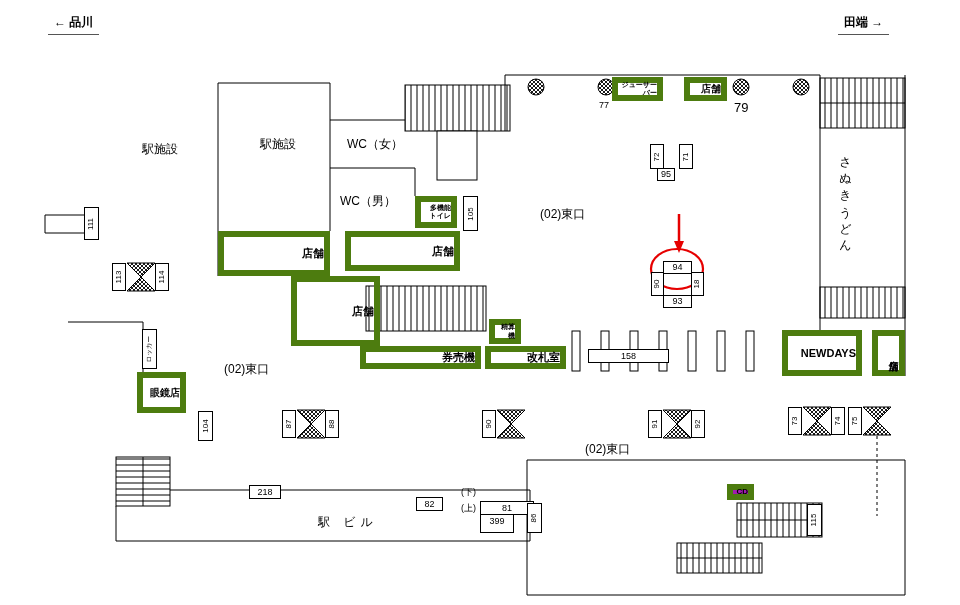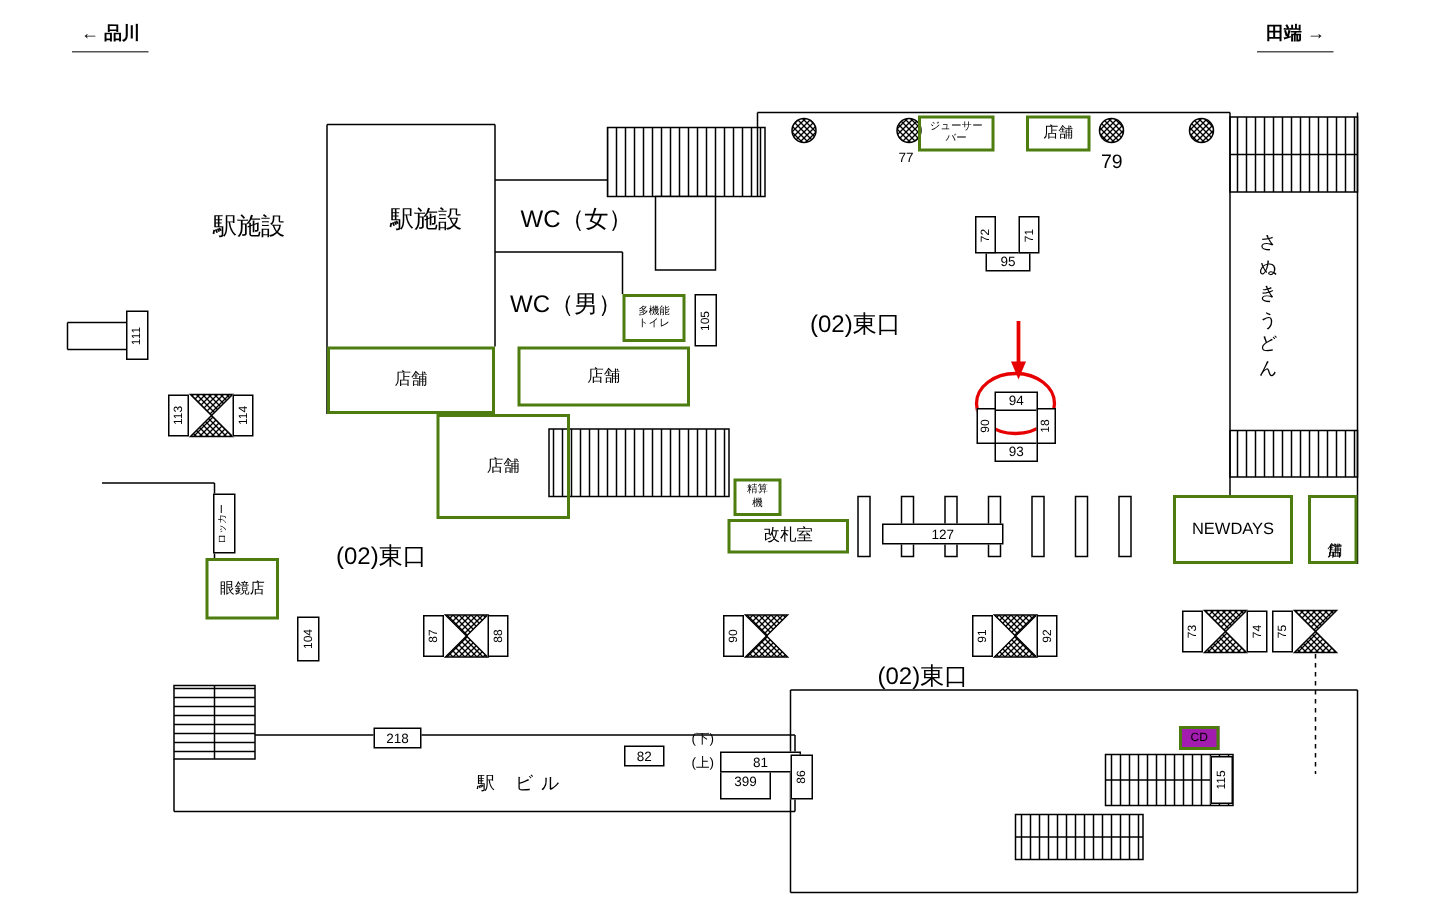--- a/index.html
+++ b/index.html
@@ -1,21 +1,21 @@
 <!DOCTYPE html>
 <html><head>
 <meta charset="utf-8">
 <style>
   html,body{margin:0;padding:0;background:#fff;}
   #stage{position:relative;width:960px;height:605px;background:#fff;overflow:hidden;
          font-family:"Liberation Sans","DejaVu Sans",sans-serif;color:#000;}
   svg.plan{position:absolute;left:0;top:0;}
-  .lbl{position:absolute;white-space:nowrap;font-size:16px;line-height:1.2;}
-  .room{position:absolute;border:2px solid #4d7c0f;display:flex;flex-direction:column;align-items:center;
-        justify-content:center;font-size:11px;line-height:1.15;box-sizing:border-box;text-align:center;background:#fff0;}
+  .lbl{position:absolute;white-space:nowrap;font-size:12px;line-height:1.2;}
+  .room{position:absolute;border:6px solid #4d7c0f;display:flex;flex-direction:column;align-items:flex-end;
+        justify-content:center;font-size:11px;line-height:1.15;box-sizing:border-box;text-align:center;background:#fff0;font-weight:bold;}
   .roomw{background:#fff;}
   .box{position:absolute;border:1px solid #000;background:#fff;display:flex;align-items:center;
        justify-content:center;font-size:9px;line-height:1;box-sizing:border-box;}
   .vbox{position:absolute;border:1px solid #000;background:#fff;display:flex;align-items:center;
         justify-content:center;box-sizing:border-box;overflow:hidden;}
   .vbox span{transform:rotate(-90deg);font-size:8px;line-height:1;white-space:nowrap;}
   .vtext{writing-mode:vertical-rl;}
   .dir{position:absolute;font-size:12px;border-bottom:1px solid #555;padding:0 6px 3px;white-space:nowrap;font-weight:bold;}
   .xs{font-size:7px;}
 </style>
@@ -126,20 +126,23 @@
 
   <div class="room" style="left:218px;top:231px;width:112px;height:45px">
     <span>店舗</span>
     </div>
   <div class="room" style="left:345px;top:231px;width:115px;height:40px">
     <span>店舗</span>
     </div>
   <div class="room" style="left:291px;top:276px;width:89px;height:70px">
     <span>店舗</span>
     </div>
+  <div class="room roomw" style="left:360px;top:346px;width:121px;height:23px">
+    <span>券売機</span>
+    </div>
   <div class="room roomw xs" style="left:489px;top:319px;width:32px;height:25px">
     <span>精算</span>
     <span>機</span>
     </div>
   <div class="room roomw" style="left:485px;top:346px;width:81px;height:23px">
     <span>改札室</span>
     </div>
   <div class="room" style="left:137px;top:372px;width:49px;height:41px;font-size:10px">
     <span>眼鏡店</span>
     </div>
@@ -153,49 +156,49 @@
     <span>多機能</span>
     <span>トイレ</span>
     </div>
   <div class="room xs" style="left:612px;top:77px;width:51px;height:24px">
     <span>ジューサー</span>
     <span>バー</span>
     </div>
   <div class="room" style="left:684px;top:77px;width:43px;height:24px;font-size:10px">
     <span>店舗</span>
     </div>
-  <div class="room" style="left:786px;top:484px;width:27px;height:16px;font-size:8px;background:#a21caf">
+  <div class="room" style="left:727px;top:484px;width:27px;height:16px;font-size:8px;background:#a21caf">
     <span>CD</span>
     </div>
 
   <div class="lbl" style="left:142px;top:142px">駅施設</div>
   <div class="lbl" style="left:260px;top:137px">駅施設</div>
   <div class="lbl" style="left:347px;top:137px">WC（女）</div>
   <div class="lbl" style="left:340px;top:194px">WC（男）</div>
   <div class="lbl vtext" style="left:838px;top:148px;height:130px;font-size:12px;letter-spacing:3px">さぬきうどん</div>
   <div class="lbl" style="left:318px;top:515px;font-size:12px;letter-spacing:5px">駅 ビル</div>
   <div class="lbl" style="left:540px;top:207px">(02)東口</div>
   <div class="lbl" style="left:224px;top:362px">(02)東口</div>
   <div class="lbl" style="left:585px;top:442px">(02)東口</div>
   <div class="lbl" style="left:599px;top:100px;font-size:9px">77</div>
   <div class="lbl" style="left:734px;top:100px;font-size:13px">79</div>
   <div class="lbl" style="left:461px;top:487px;font-size:9px">(下)</div>
   <div class="lbl" style="left:461px;top:503px;font-size:9px">(上)</div>
 
-  <div class="box" style="left:657px;top:168px;width:30px;height:13px">
+  <div class="box" style="left:657px;top:168px;width:18px;height:13px">
     <span>95</span>
     </div>
   <div class="box" style="left:663px;top:261px;width:29px;height:13px">
     <span>94</span>
     </div>
   <div class="box" style="left:663px;top:295px;width:29px;height:13px">
     <span>93</span>
     </div>
   <div class="box" style="left:588px;top:349px;width:81px;height:14px">
-    <span>127</span>
+    <span>158</span>
     </div>
   <div class="box" style="left:249px;top:485px;width:32px;height:14px">
     <span>218</span>
     </div>
   <div class="box" style="left:416px;top:497px;width:27px;height:14px">
     <span>82</span>
     </div>
   <div class="box" style="left:480px;top:509px;width:34px;height:24px">
     <span>399</span>
     </div>

